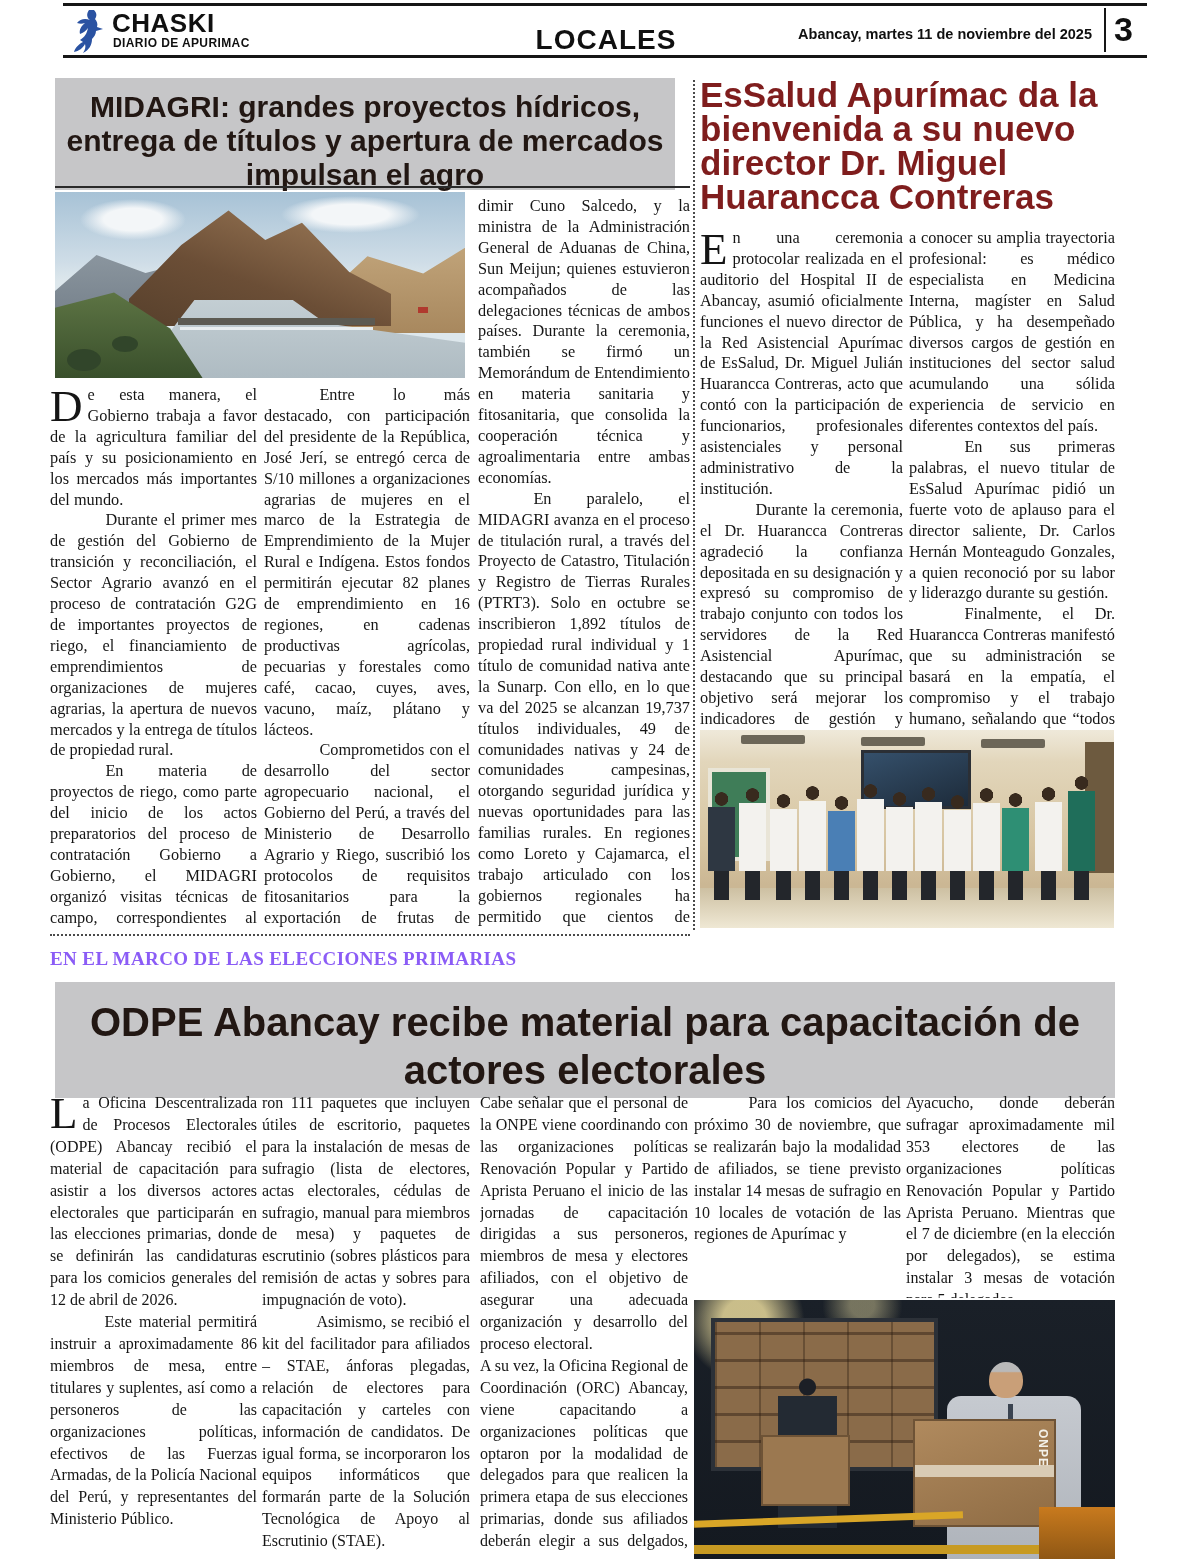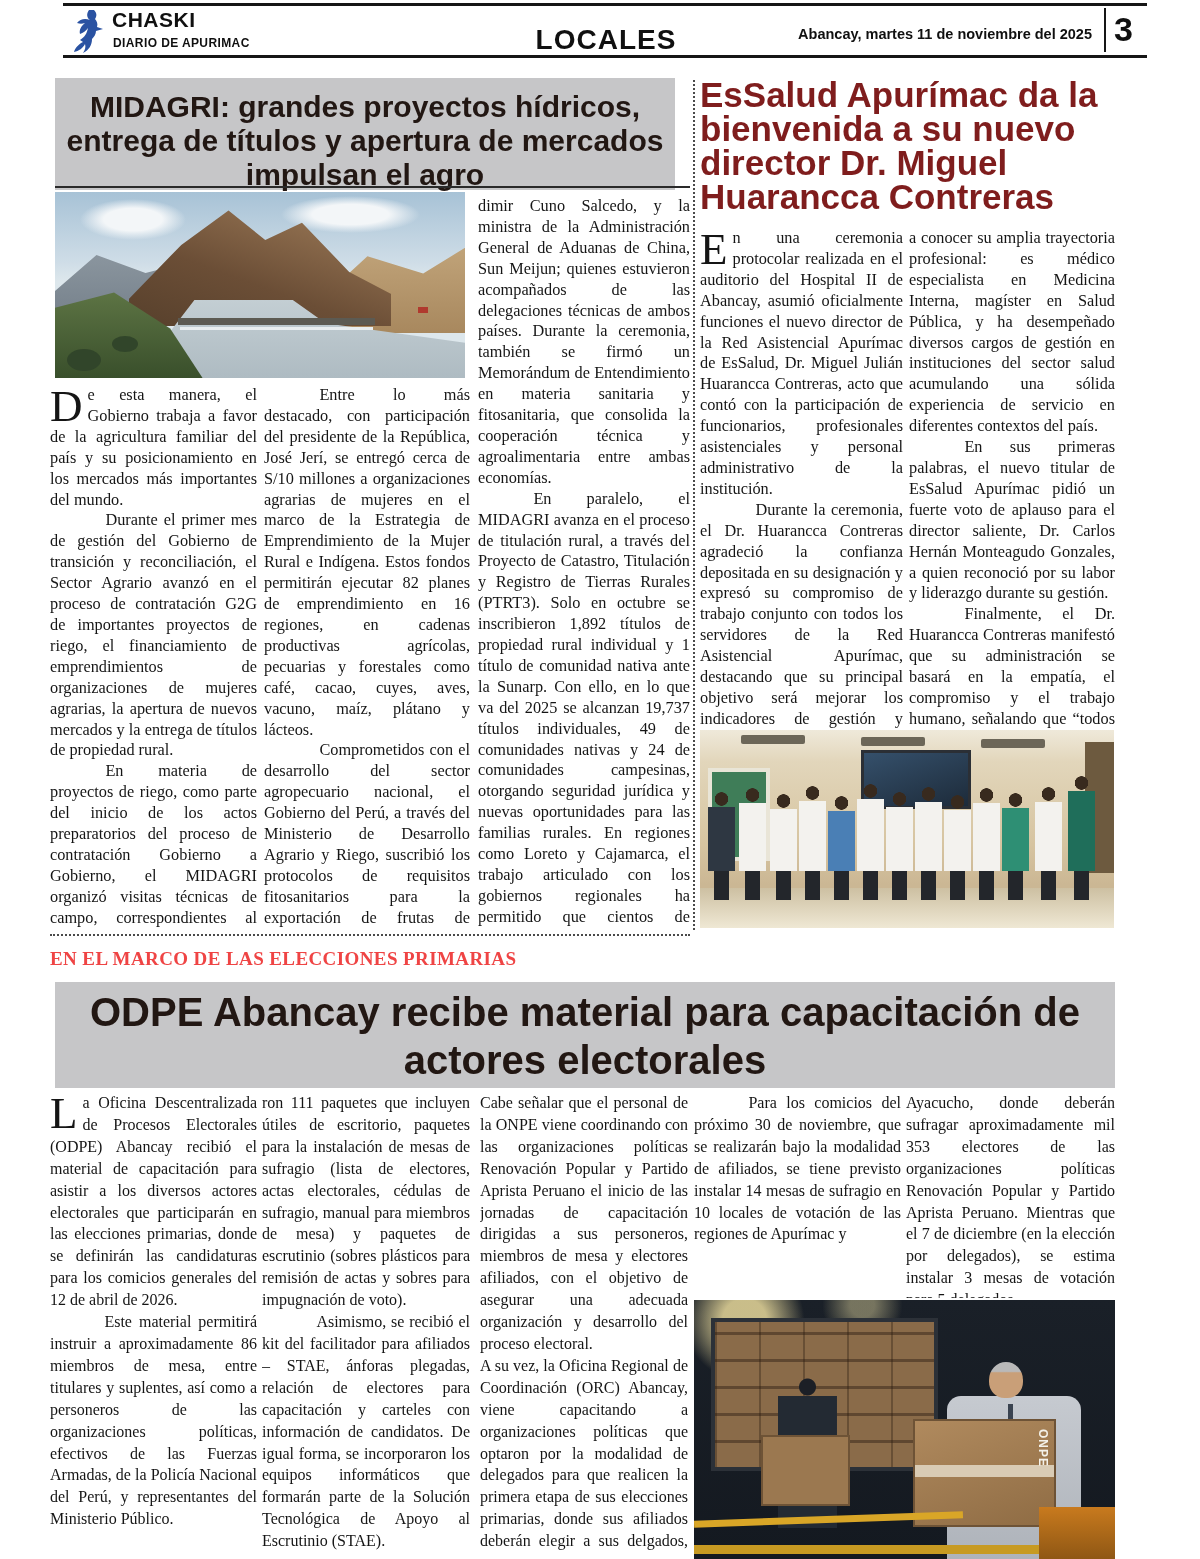--- a/index.html
+++ b/index.html
@@ -6,41 +6,41 @@
   #page {
     position:relative; width:1200px; height:1559px; margin:0 auto;
     background:#ffffff; overflow:hidden;
     font-family:"Liberation Serif", serif; color:#151515;
   }
   .abs { position:absolute; }
 
   
   .rule { position:absolute; background:#161616; }
   .brand { font-family:"Liberation Sans", sans-serif; font-weight:bold; color:#101010; }
-  #brand-name { left:112px; top:8px; font-size:21px; letter-spacing:.5px; }
+  #brand-name { left:112px; top:8px; font-size:26px; letter-spacing:.5px; }
   #brand-sub { left:113px; top:36px; font-size:12px; letter-spacing:.4px; }
   #section-title { left:0; right:0; top:24px; text-align:center; font-size:28px; letter-spacing:1px;padding-left:12px; }
   #dateline { right:108px; top:26px; font-size:14.5px; }
   #page-number { left:1114px; top:10px; font-size:34px; }
 
   
   .headline-box {
     background:#c6c6c8; text-align:center;
     font-family:"Liberation Sans", sans-serif; font-weight:bold; color:#221713;
   }
   #midagri-headline { left:55px; top:78px; width:620px; height:100px;
     font-size:30px; line-height:34px; padding-top:12px; }
   #headline-underline { left:55px; top:186px; width:635px; height:2px; background:#2a2a2a; }
   #essalud-headline { left:700px; top:78px; width:415px; text-align:left;
     font-family:"Liberation Sans", sans-serif; font-weight:bold; color:#7f1d1d;
     font-size:35px; line-height:34px; }
   #odpe-kicker { left:50px; top:948px; font-family:"Liberation Serif", serif;
-    font-weight:bold; font-size:19px; letter-spacing:.4px; color:#ef4444; }
+    font-weight:bold; font-size:19px; letter-spacing:.4px; color:#8b5cf6; }
   #odpe-headline { left:55px; top:982px; width:1060px; height:100px;
-    font-size:40px; line-height:48px; padding-top:6px; }
+    font-size:40px; line-height:48px; padding-top:16px; }
 
   
   .col { position:absolute; text-align:justify; overflow:hidden;
     font-size:16.3px; line-height:20.9px; hyphens:auto; -webkit-hyphens:auto; }
   .col p { margin:0; }
   .col p.ind { text-indent:3.4em; }
   .dropcap::first-letter { float:left; font-size:45px; line-height:.82;
     padding:3px 5px 0 0; }
   .odpe-col { font-size:16px; line-height:21.9px; }
 

